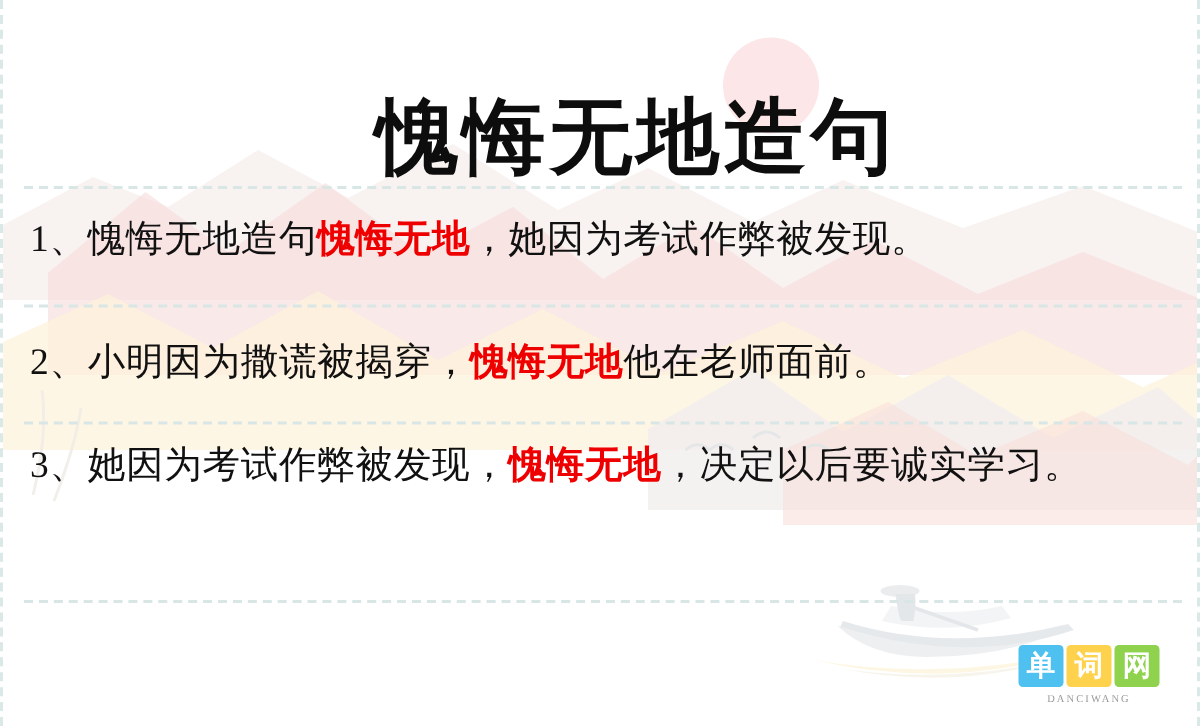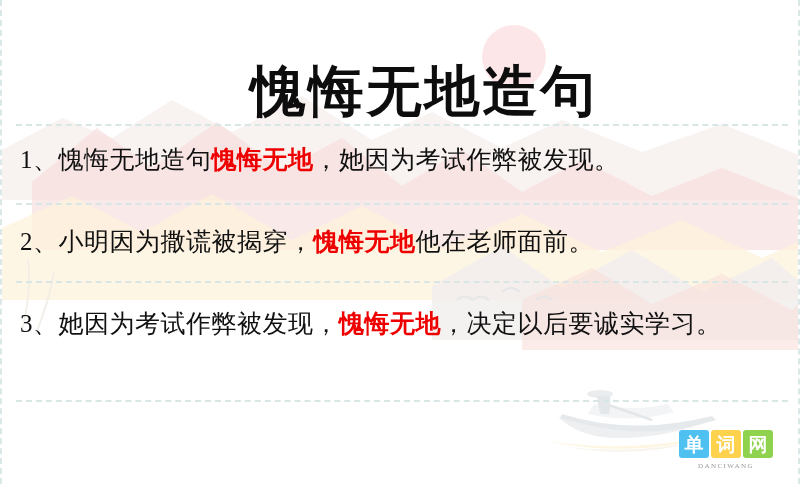--- a/index.html
+++ b/index.html
@@ -77,21 +77,21 @@
   .sentence {
     font-family: "Liberation Serif", "DejaVu Serif", serif;
     font-size: 25px;
     color: #111111;
     line-height: 1.55;
     letter-spacing: 0.5px;
     white-space: nowrap;
   }
   .sentence.s1 { margin-top: 0px; }
   .sentence.s2 { margin-top: 42px; }
-  .sentence.s3 { margin-top: 42px; white-space: normal; }
+  .sentence.s3 { margin-top: 29px; white-space: normal; }
   .kw {
     color: #ee0000;
     font-weight: 700;
     font-family: Liberation Sans, sans-serif;
   }
 
   
   .logo {
     position: absolute;
     right: 18px;

